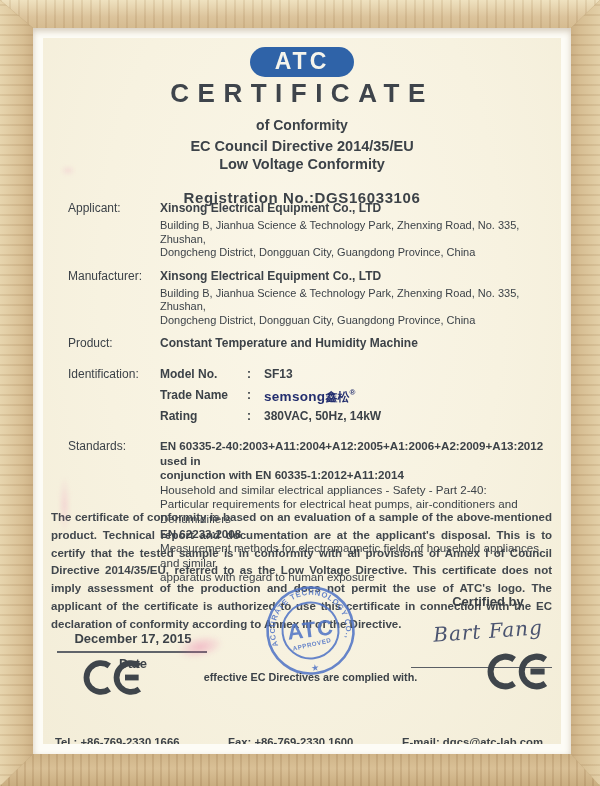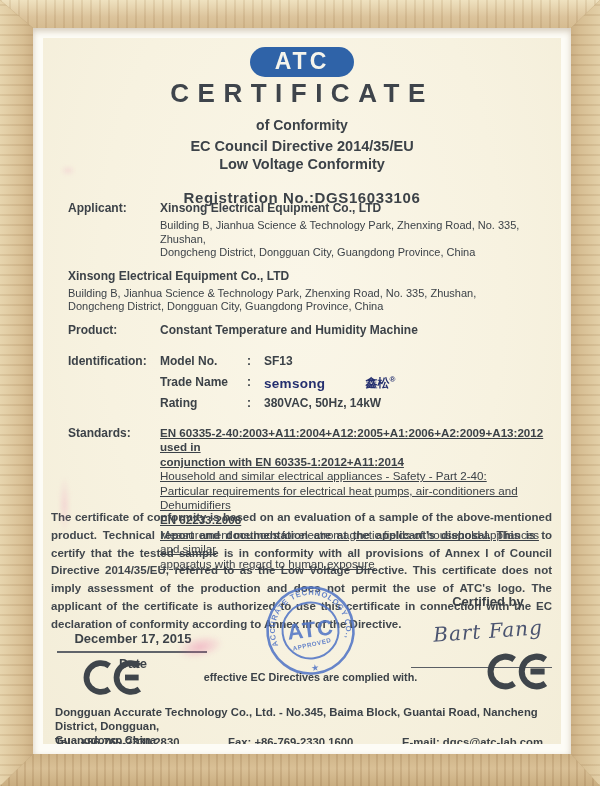--- a/index.html
+++ b/index.html
@@ -58,33 +58,33 @@
   }
   .cert-title { margin-top:1px; font-size:26px; font-weight:bold; letter-spacing:8.5px; color:#3e444b; }
   .sub1 { margin-top:8px; font-size:14px; font-weight:bold; }
   .sub2 { margin-top:5px; font-size:14.5px; font-weight:bold; }
   .sub3 { margin-top:2px; font-size:14.5px; font-weight:bold; }
   .regno { margin-top:17px; font-size:15px; font-weight:bold; letter-spacing:.6px; }
 
   
   .rows { position:absolute; top:163px; left:25px; right:14px; font-size:12px; }
   .row { display:flex; margin-bottom:9px; }
-  .row-label { width:92px; flex:none; font-weight:bold; }
+  .row-label { width:92px; flex:none; font-weight:normal; }
   .row-value { flex:1; }
   .company { font-weight:bold; margin-bottom:4px; }
   .addr { font-size:11px; line-height:13.5px; }
   .product-row { margin-bottom:13px; }
   .ident-sub { display:flex; height:21px; align-items:flex-start; }
   .ident-sub .sl { width:87px; font-weight:bold; }
   .ident-sub .colon { width:17px; font-weight:bold; }
   .ident-sub .sv { font-weight:bold; }
   .trade-logo { color:#232e6e; font-weight:bold; font-size:13.5px; letter-spacing:.3px; }
-  .trade-cjk { font-size:12px; letter-spacing:0;margin-left:40px; }
+  .trade-cjk { font-size:12px; letter-spacing:0; }
   .trade-reg { font-size:8px; vertical-align:super; }
-  .std-line { font-size:11.6px; line-height:14.6px;text-decoration:underline; }
+  .std-line { font-size:11.6px; line-height:14.6px; }
   .std-bold { font-weight:bold; }
 
   
   .statement {
     position:absolute; top:471px; left:8px; right:9px;
     font-size:11.5px; font-weight:bold; line-height:17.8px;
     text-align:justify; color:#41474d;
   }
 
   
@@ -143,20 +143,21 @@
         <div class="row">
           <div class="row-label">Applicant:</div>
           <div class="row-value">
             <div class="company">Xinsong Electrical Equipment Co., LTD</div>
             <div class="addr">Building B, Jianhua Science &amp; Technology Park, Zhenxing Road, No. 335, Zhushan,</div>
             <div class="addr">Dongcheng District, Dongguan City, Guangdong Province, China</div>
           </div>
         </div>
 
         <div class="row">
+          <div class="row-label">Manufacturer:</div>
           <div class="row-value">
             <div class="company">Xinsong Electrical Equipment Co., LTD</div>
             <div class="addr">Building B, Jianhua Science &amp; Technology Park, Zhenxing Road, No. 335, Zhushan,</div>
             <div class="addr">Dongcheng District, Dongguan City, Guangdong Province, China</div>
           </div>
         </div>
 
         <div class="row product-row">
           <div class="row-label">Product:</div>
           <div class="row-value company">Constant Temperature and Humidity Machine</div>
@@ -238,26 +239,22 @@
             <path d="M88,13 A21,21 0 1 0 88,47"></path>
             <path d="M67,30 L87,30"></path>
           </g>
         </svg>
       </div>
 
       <div class="ce-note">
         <div>effective EC Directives are complied with.</div>
       </div>
 
-      <div class="footer-addr">
-        <div>Dongguan Accurate Technology Co., Ltd. - No.345, Baima Block, Guantai Road, Nancheng District, Dongguan,</div>
-        <div>Guangdong, China</div>
-      </div>
       <div class="contacts">
-        <span>Tel.: +86-769-2330 2830</span>
+        <span>Tel.: +86-769-2330 1666</span>
         <span>Fax: +86-769-2330 1600</span>
         <span>E-mail: dgcs@atc-lab.com</span>
       </div>
 
       <div class="smudge smudge1"></div>
       <div class="smudge smudge2"></div>
       <div class="smudge smudge3"></div>
 
     </div>
   </div>

